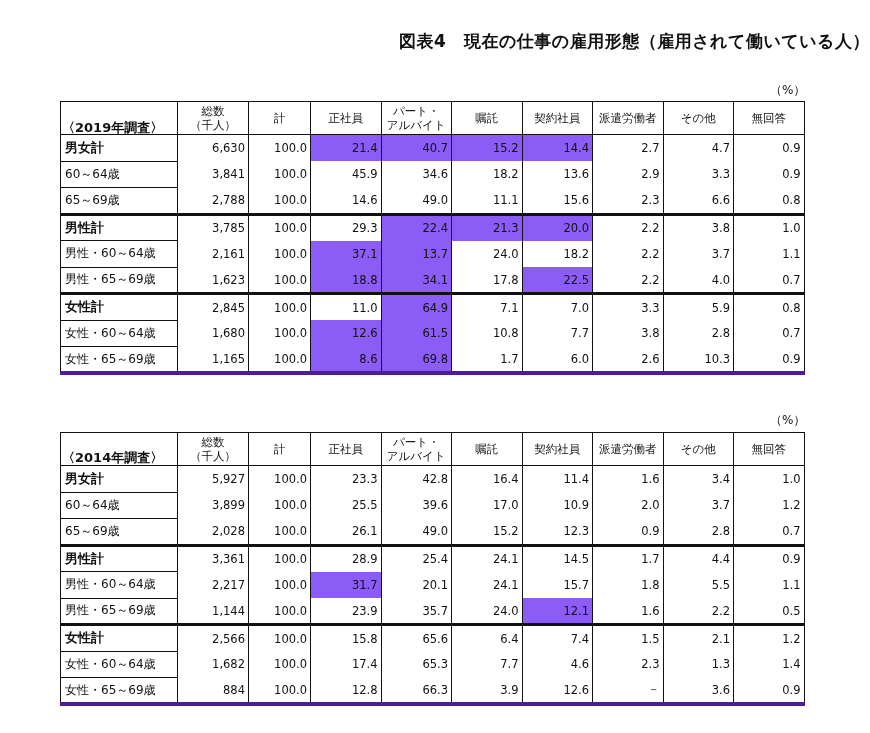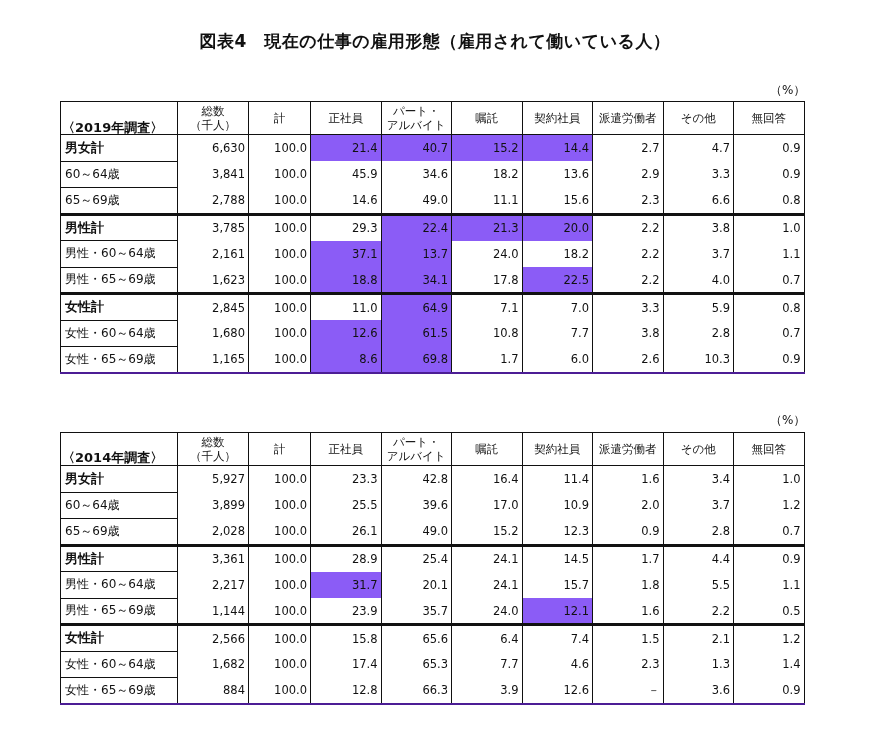--- a/index.html
+++ b/index.html
@@ -1,31 +1,31 @@
 <!DOCTYPE html>
 <html><head>
 <meta charset="utf-8">
 <style>
   html, body { margin: 0; padding: 0; background: #ffffff; }
   body { width: 870px; height: 733px; position: relative; overflow: hidden;
          font-family: "DejaVu Sans", "Liberation Sans", sans-serif; color: #111; }
-  .title { position: absolute; top: 30px; left: 0; width: 870px; text-align: center;
+  .title { position: absolute; top: 30px; left: 0; width: 870px; text-align: right;
            font-size: 17px; font-weight: bold; letter-spacing: 0.5px; }
   .section-label { position: absolute; left: 62px; font-size: 13px; font-weight: bold; margin-top: 39px; }
   .unit { position: absolute; left: 770px; font-size: 12px; }
   table.data { position: absolute; left: 60px; border-collapse: collapse; table-layout: fixed;
                font-size: 11.5px; }
   table.data td, table.data th { padding: 0 3px; height: 26.5px; box-sizing: border-box; }
   table.data th { font-weight: normal; text-align: center; height: 33px; font-size: 11.5px;
                   border: 1.5px solid #111; line-height: 14px; }
   table.data td.num { text-align: right; border-left: 1.5px solid #111; border-right: 1.5px solid #111; }
   table.data td.lbl { text-align: left; border: 1.5px solid #111; font-size: 12px; padding-left: 4px; }
   table.data td.lbl.bold { font-weight: bold; font-size: 13px; margin-left: 24px; }
   table.data tr.grp-start td { border-top: 3px solid #111; }
-  table.data tr.last td { border-bottom: 2px solid #4c1d95; }
+  table.data tr.last td { border-bottom: 4px solid #4c1d95; }
   td.hl { background: #8b5cf6; }
   th.bold-head { font-weight: bold; }
   col.c-label { width: 117px; } col.c-total { width: 71px; } col.c-kei { width: 62px; }
   col.c-std { width: 70.5px; }
 </style>
 </head>
 <body>
 
 <div class="title">図表4　現在の仕事の雇用形態（雇用されて働いている人）</div>
 

